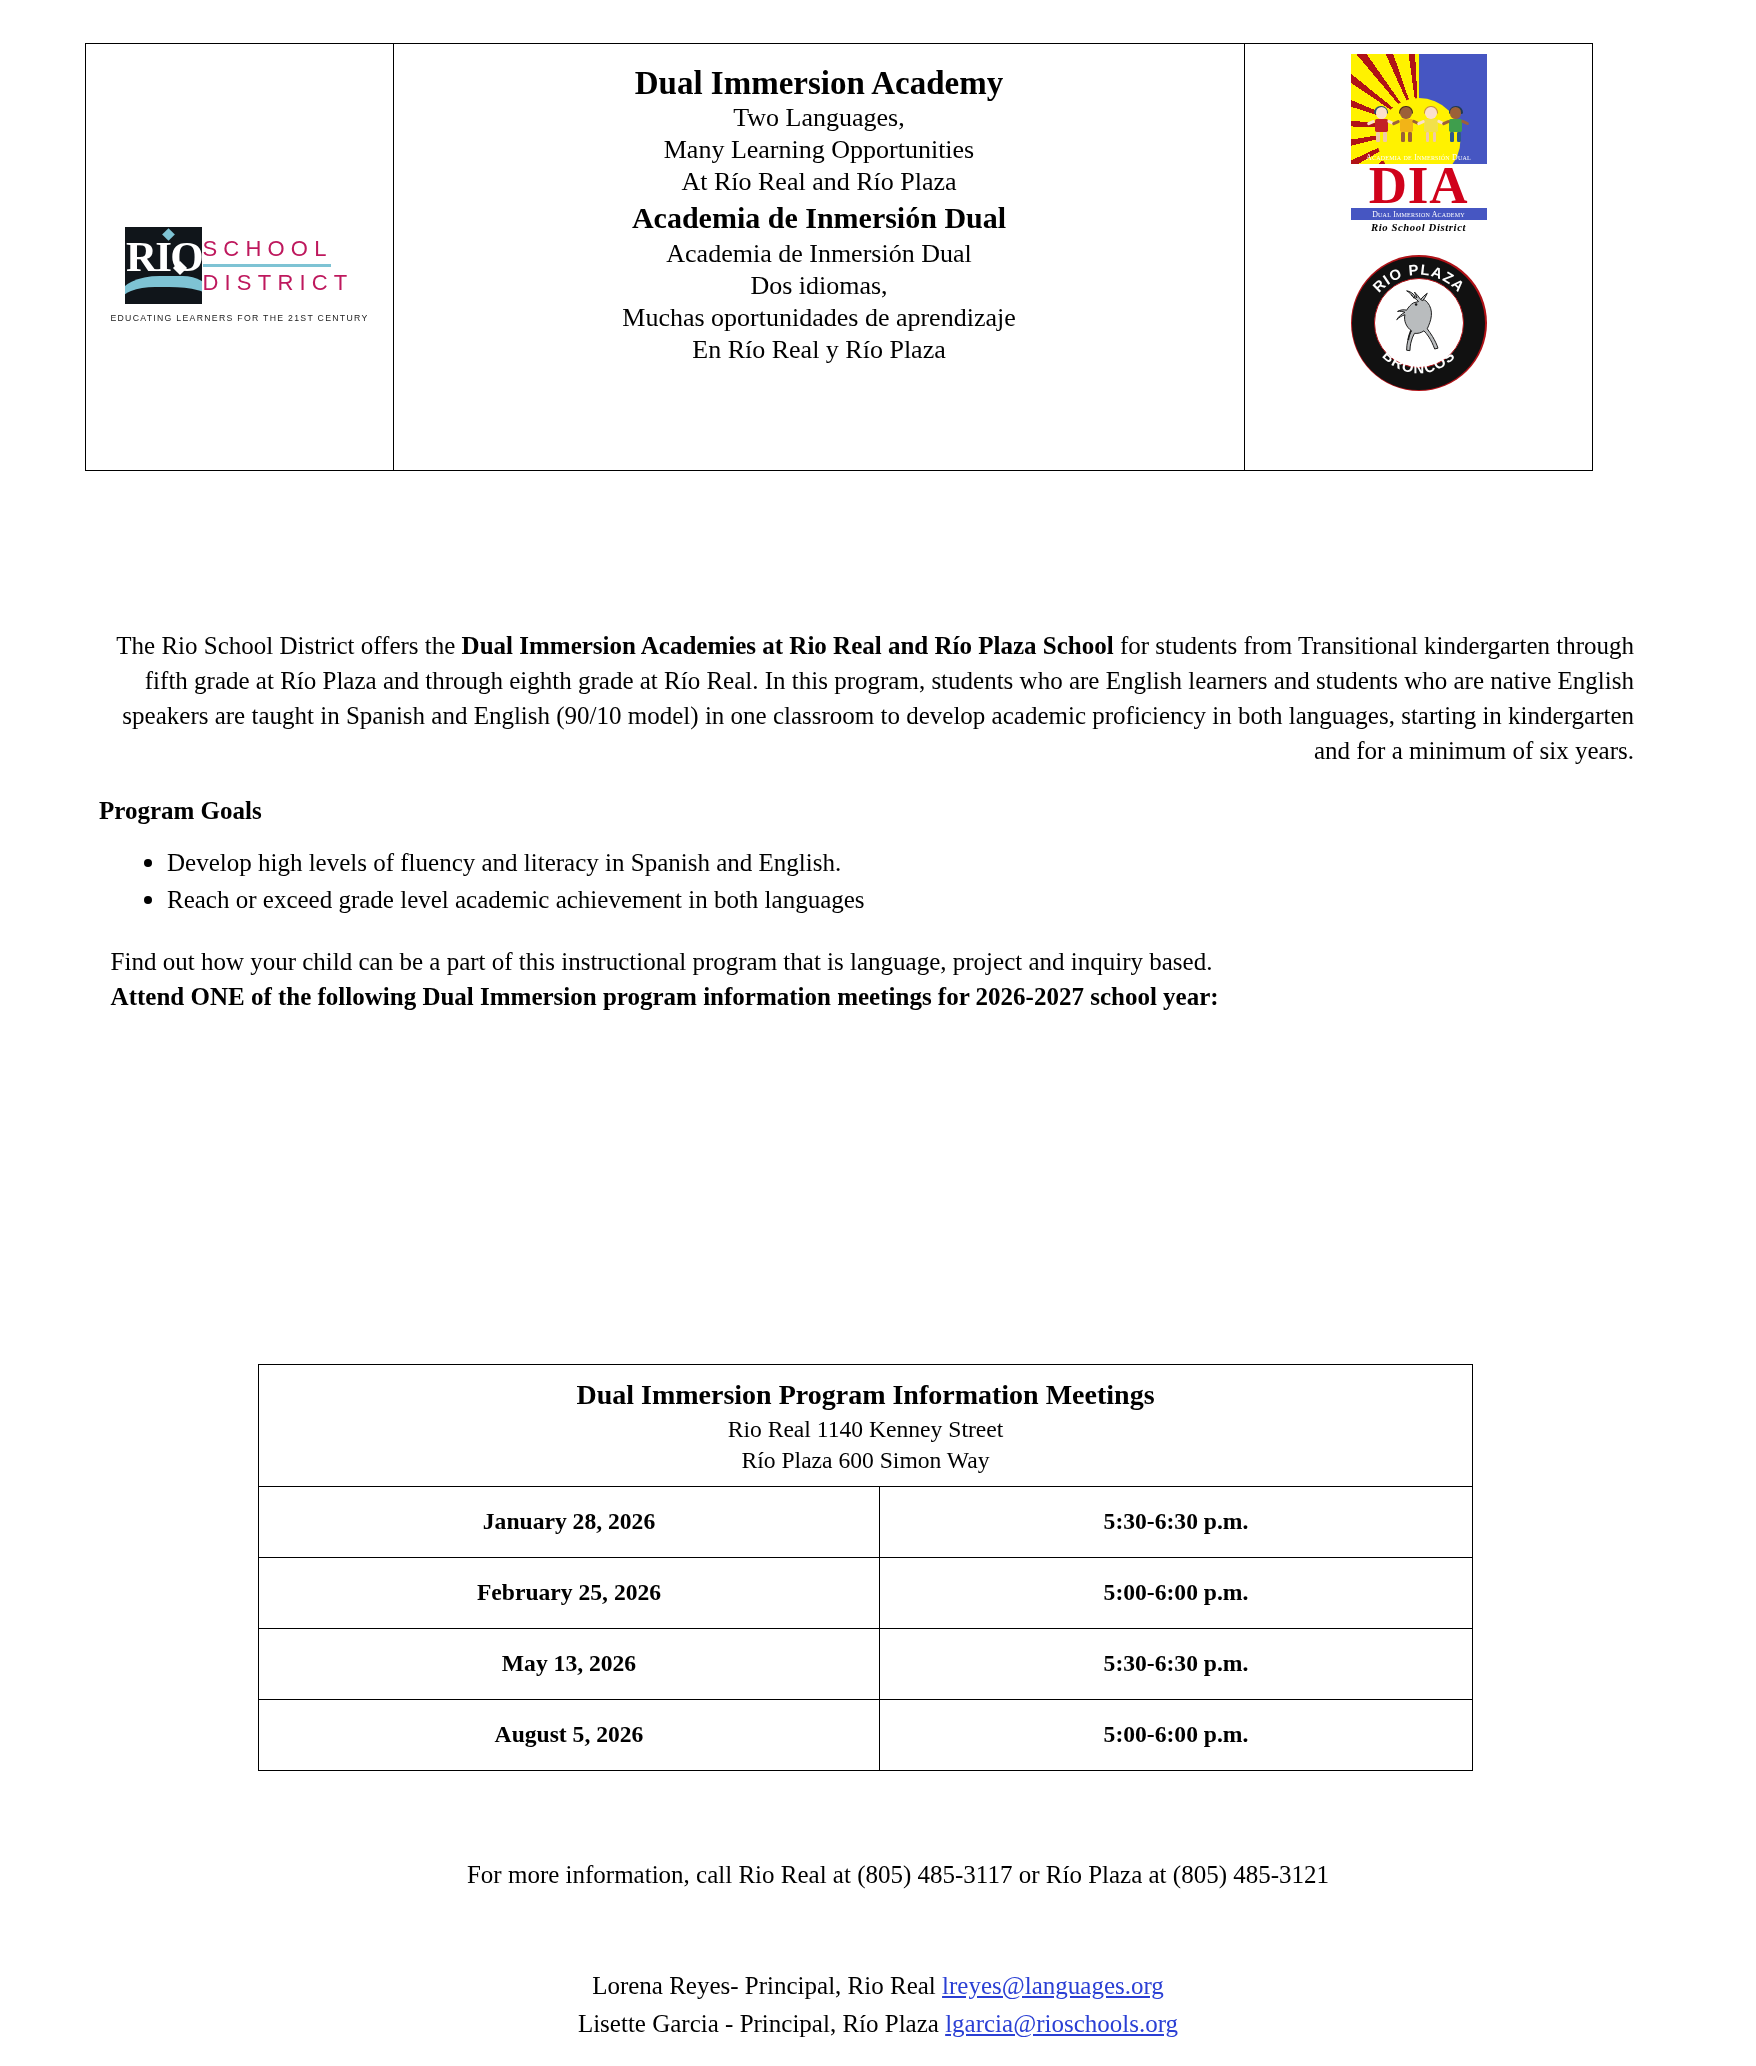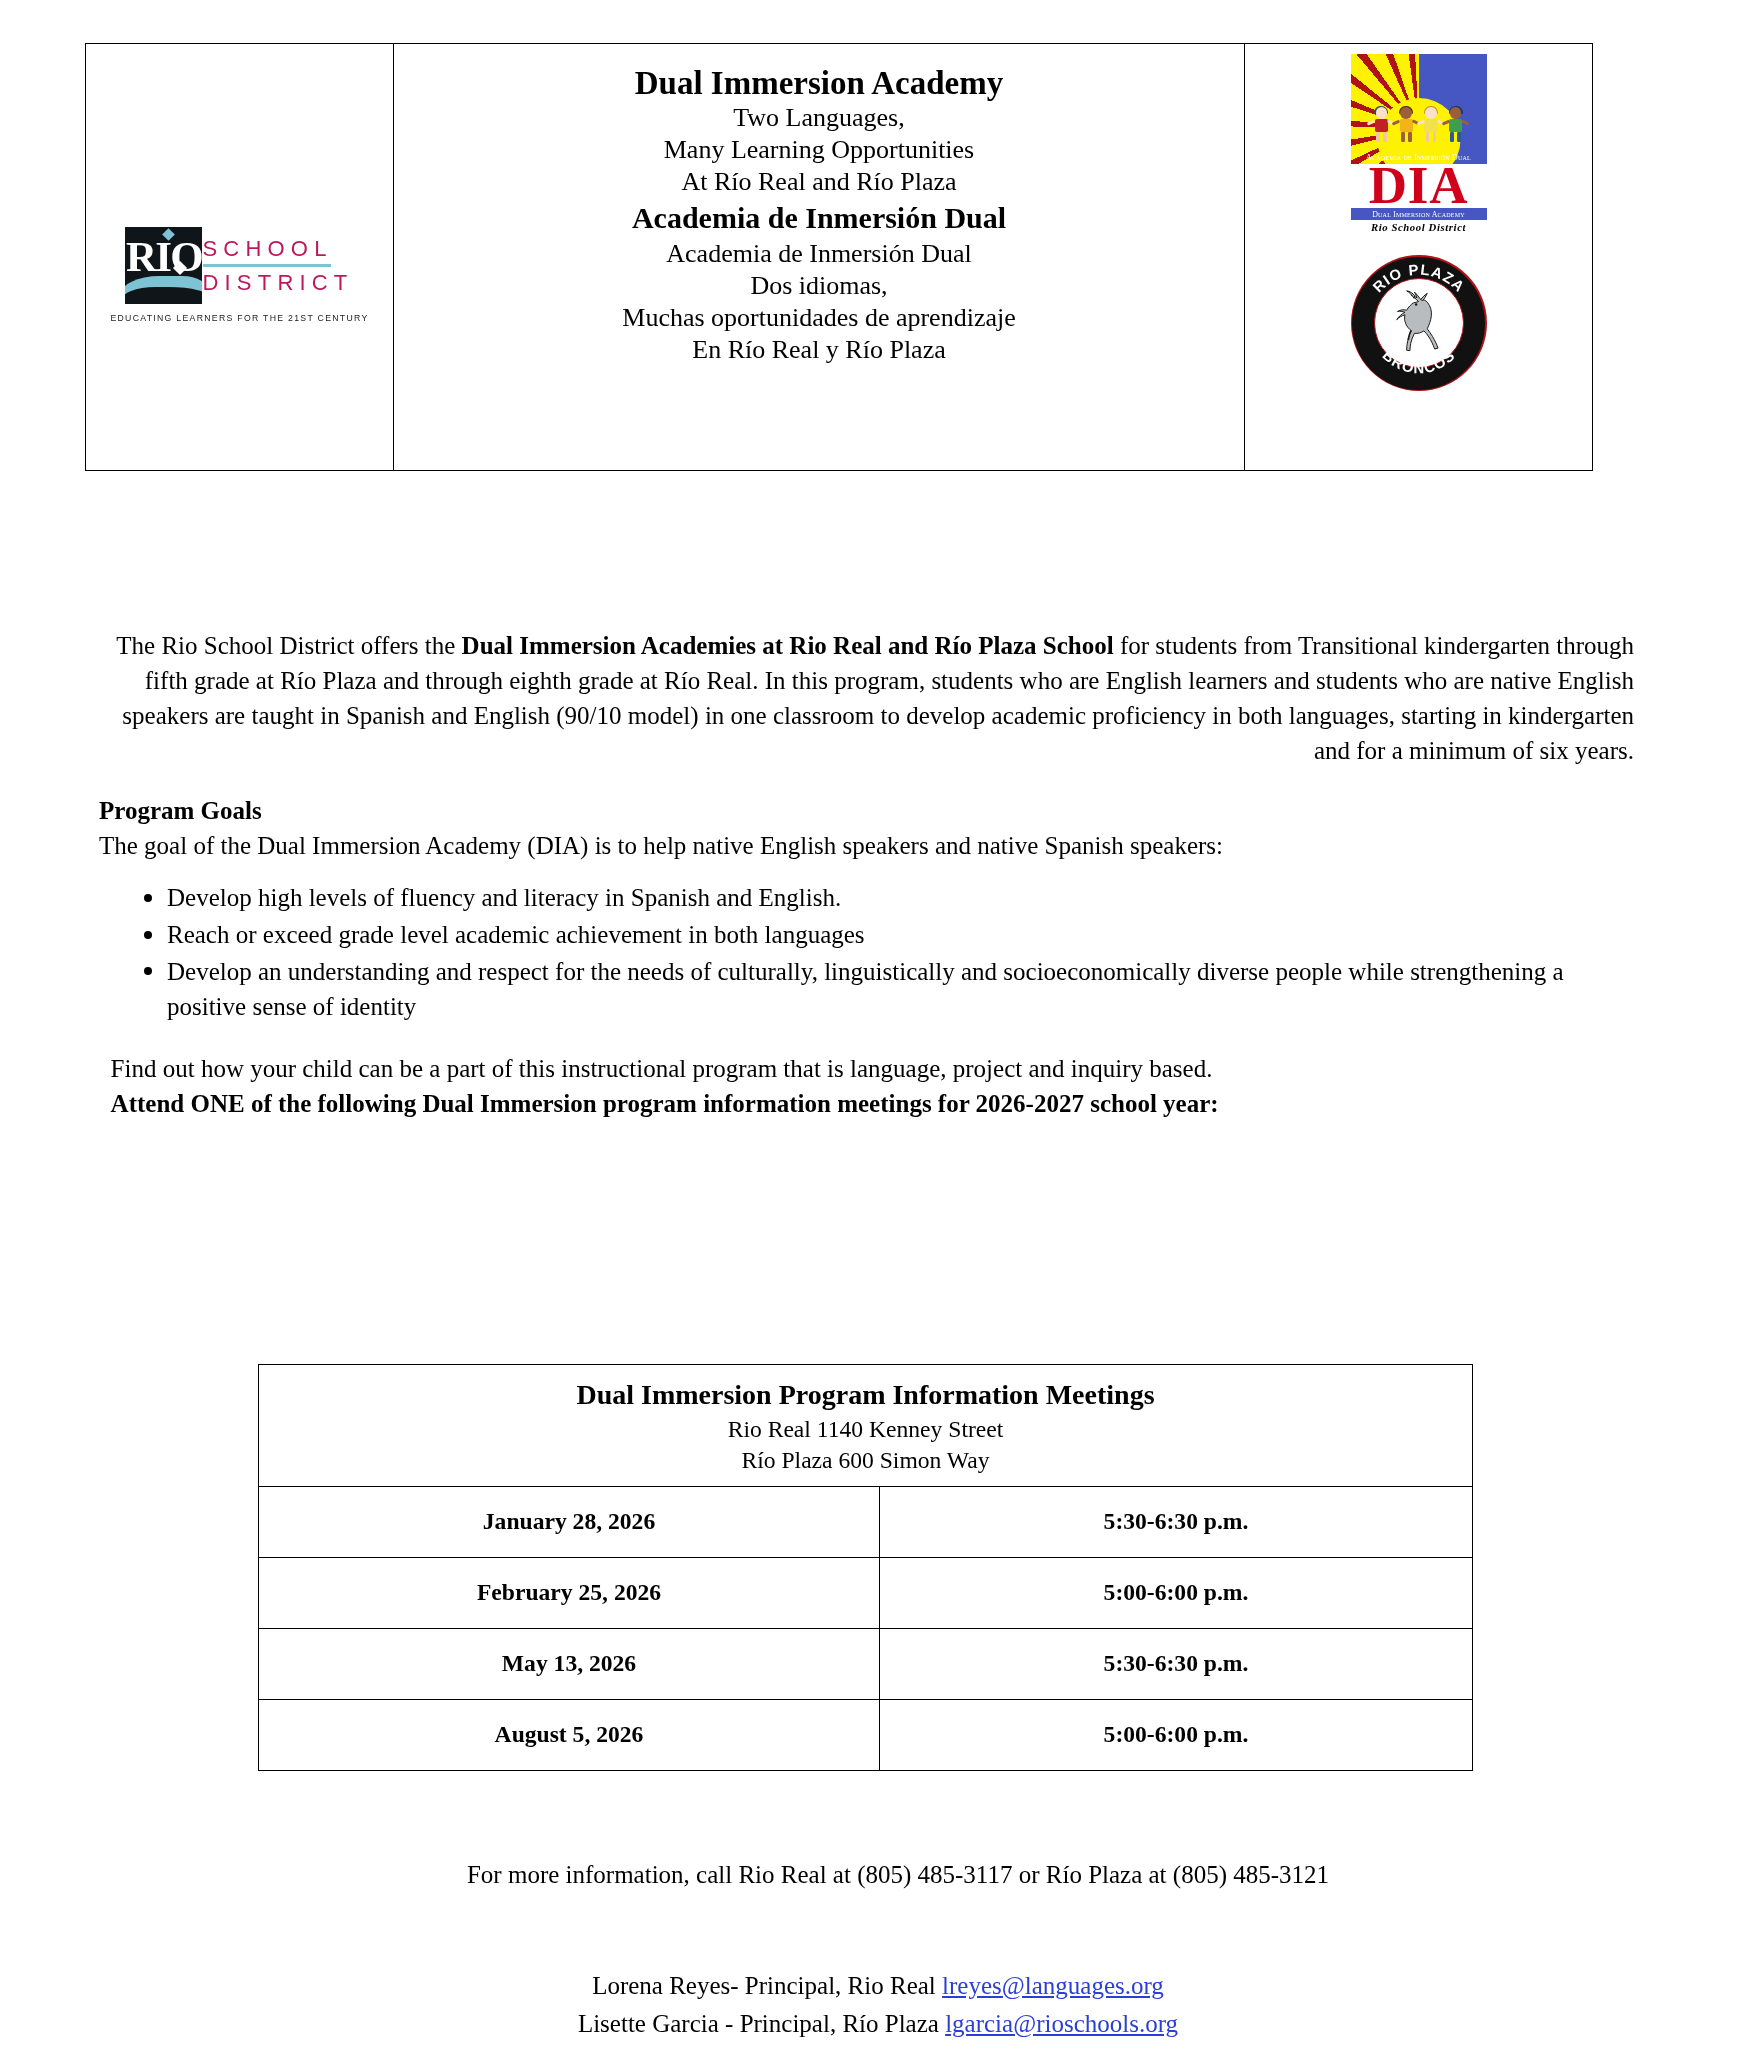--- a/index.html
+++ b/index.html
@@ -570,26 +570,24 @@
       </div>
 
     </div>
   </div>
 
   <div class="content">
 
     <p class="para"><span>The Rio School District offers the </span><b>Dual Immersion Academies at Rio Real and Río Plaza School</b><span> for students from Transitional kindergarten through fifth grade at Río Plaza and through eighth grade at Río Real. In this program, students who are English learners and students who are native English speakers are taught in Spanish and English (90/10 model) in one classroom to develop academic proficiency in both languages, starting in kindergarten and for a minimum of six years.</span></p>
 
     <div class="section-title">Program Goals</div>
-    <div class="goal-line">The goal of the Dual Immersion Academy (DIA) is to help native English speakers and native Spanish speakers:</div>
 
     <ul class="bullets">
       <li><span class="dot"></span><span>Develop high levels of fluency and literacy in Spanish and English.</span></li>
       <li><span class="dot"></span><span>Reach or exceed grade level academic achievement in both languages</span></li>
-      <li><span class="dot"></span><span>Develop an understanding and respect for the needs of culturally, linguistically and socioeconomically diverse people while strengthening a positive sense of identity</span></li>
     </ul>
 
     <div class="cta1">Find out how your child can be a part of this instructional program that is language, project and inquiry based.</div>
     <div class="cta2">Attend ONE of the following Dual Immersion program information meetings for 2026-2027 school year:</div>
   </div>
 
   <table class="meetings">
     <tbody>
       <tr>
         <td class="mt-head" colspan="2">

